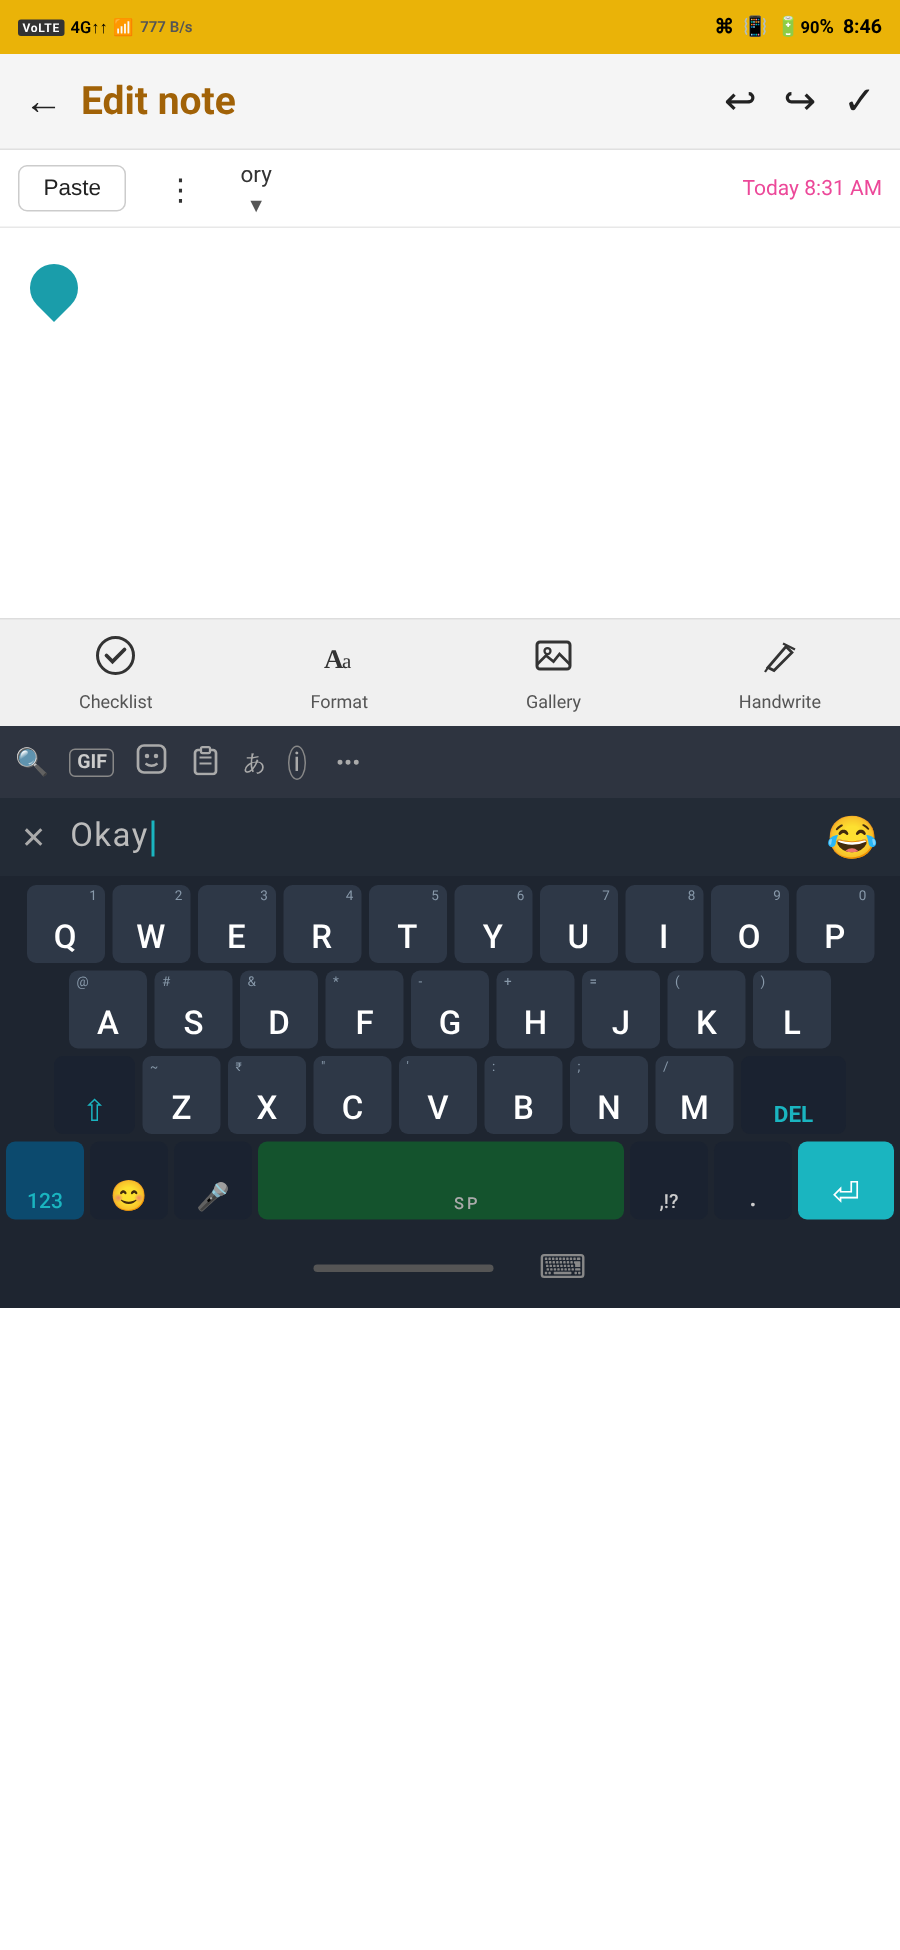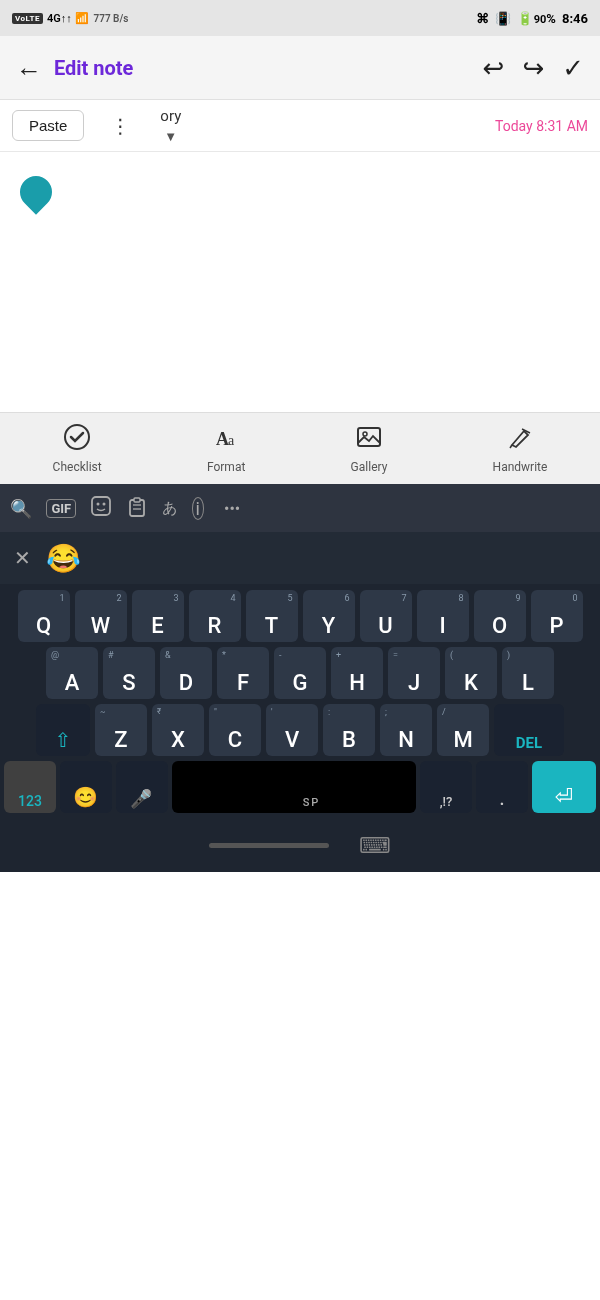--- a/index.html
+++ b/index.html
@@ -8,21 +8,21 @@
       width: 600px;
       height: 1300px;
       font-family: 'Roboto', Arial, sans-serif;
       background: #fff;
       overflow: hidden;
       position: relative;
     }
 
     
     .status-bar {
-      background: #e5e5e5;
+      background: #eab308;
       height: 36px;
       display: flex;
       align-items: center;
       justify-content: space-between;
       padding: 0 12px;
       font-size: 11px;
       font-weight: 600;
     }
     .status-left { display: flex; align-items: center; gap: 4px; }
     .status-right { display: flex; align-items: center; gap: 6px; font-size: 13px; font-weight: bold; }
@@ -31,21 +31,21 @@
     .top-bar {
       background: #f5f5f5;
       height: 64px;
       display: flex;
       align-items: center;
       padding: 0 16px;
       justify-content: space-between;
       border-bottom: 1px solid #e0e0e0;
     }
     .top-bar-left { display: flex; align-items: center; gap: 12px; }
-    .top-bar-title { font-size: 20px; font-weight: bold; color: #6d28d9; }
+    .top-bar-title { font-size: 26px; font-weight: bold; color: #a16207; }
     .top-bar-actions { display: flex; align-items: center; gap: 18px; }
     .top-bar-icon { font-size: 26px; color: #222; cursor: pointer; }
 
     
     .edit-toolbar {
       background: #fff;
       height: 52px;
       display: flex;
       align-items: center;
       padding: 0 12px;
@@ -214,32 +214,32 @@
       width: 54px;
     }
     .kb-key.del-key {
       background: #1a2230;
       color: #1ab5c0;
       font-size: 15px;
       font-weight: bold;
       width: 70px;
     }
     .kb-key.num-key {
-      background: #404040;
+      background: #0c4a6e;
       color: #1ab5c0;
       font-size: 14px;
       width: 52px;
     }
     .kb-key.emoji-key {
       background: #1a2230;
       font-size: 20px;
       width: 52px;
     }
     .kb-key.space-key {
-      background: #000000;
+      background: #14532d;
       flex: 1;
       width: auto;
       font-size: 12px;
       color: #aaa;
       min-width: 180px;
       padding-left: 35px;
     }
     .kb-key.enter-key {
       background: #1ab5c0;
       width: 64px;
@@ -400,20 +400,23 @@
       </svg>
     </span>
     <span class="kb-sugg-icon" style="font-size:15px;color:#aaa;">あ</span>
     <span class="kb-sugg-icon" style="font-size:18px;border:1.5px solid #888;border-radius:50%;padding:0 3px;color:#aaa;">i</span>
     <span class="kb-sugg-more">•••</span>
   </div>
 </div>
 
 <div class="kb-word-bar">
   <span class="kb-close-btn">✕</span>
+  <span class="kb-word-display">
+    <span>Okay</span><span class="kb-cursor-blink"></span>
+  </span>
   <span class="kb-emoji-btn">😂</span>
 </div>
 
 <div class="keyboard">
 
   <div class="kb-row">
     <div class="kb-key"><span class="kb-key-num">1</span>Q</div>
     <div class="kb-key"><span class="kb-key-num">2</span>W</div>
     <div class="kb-key"><span class="kb-key-num">3</span>E</div>
     <div class="kb-key"><span class="kb-key-num">4</span>R</div>

